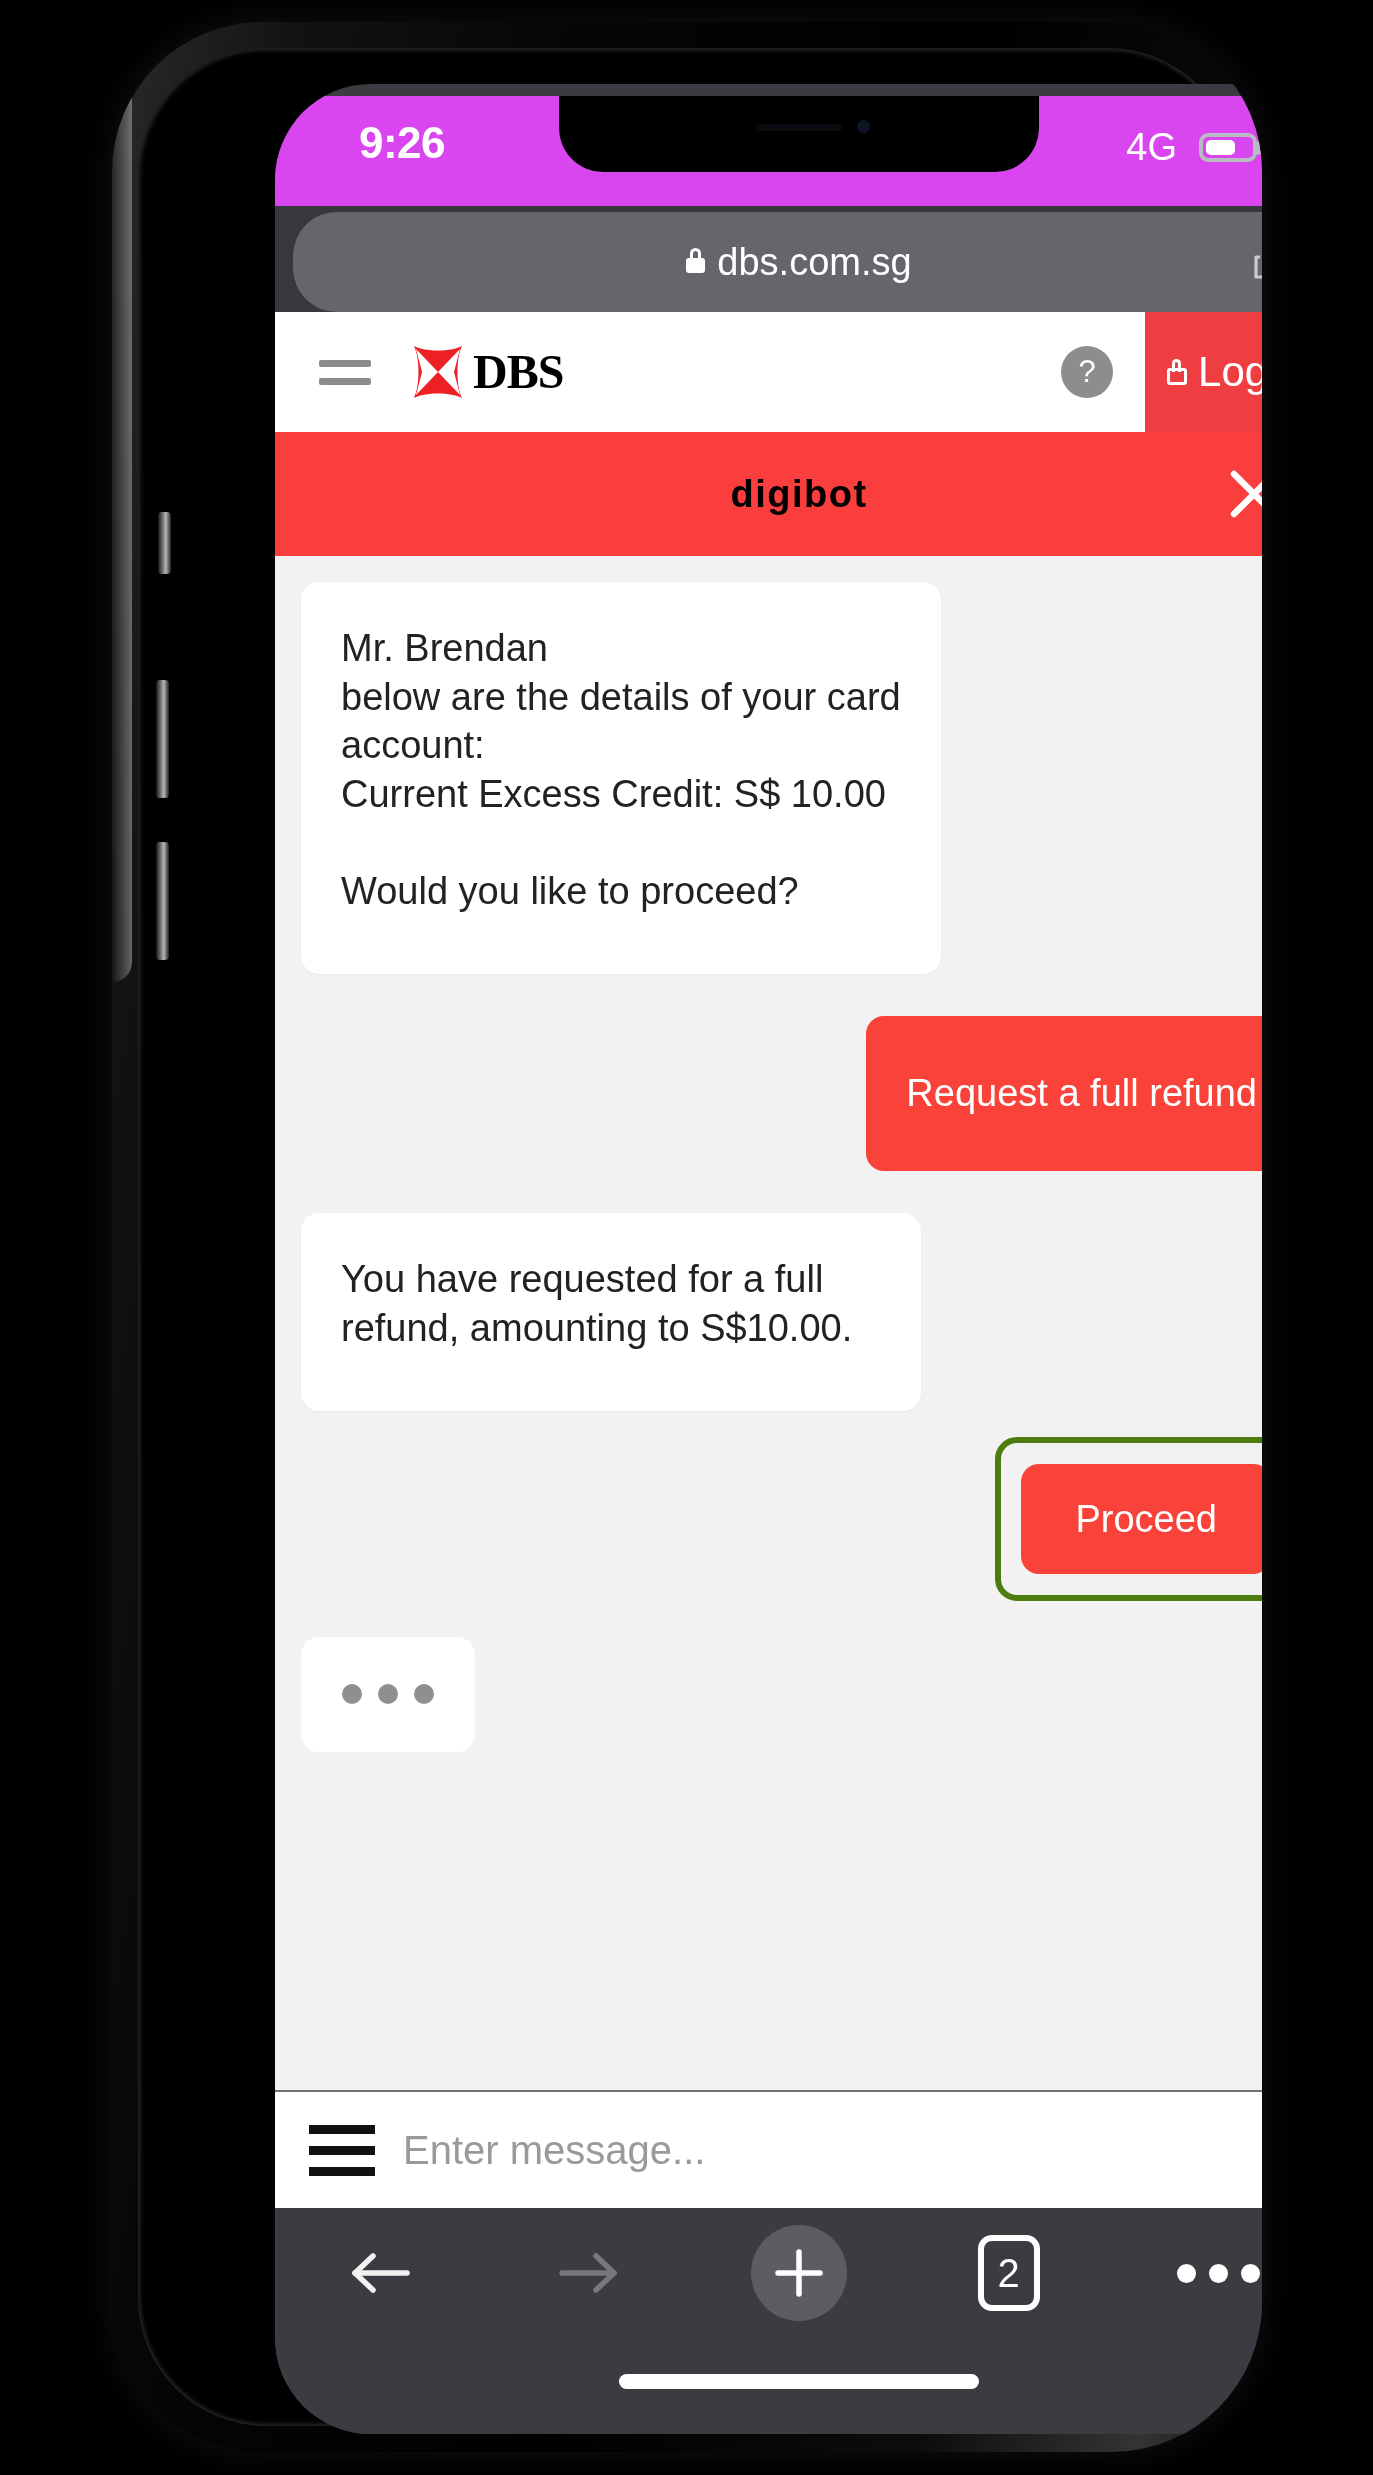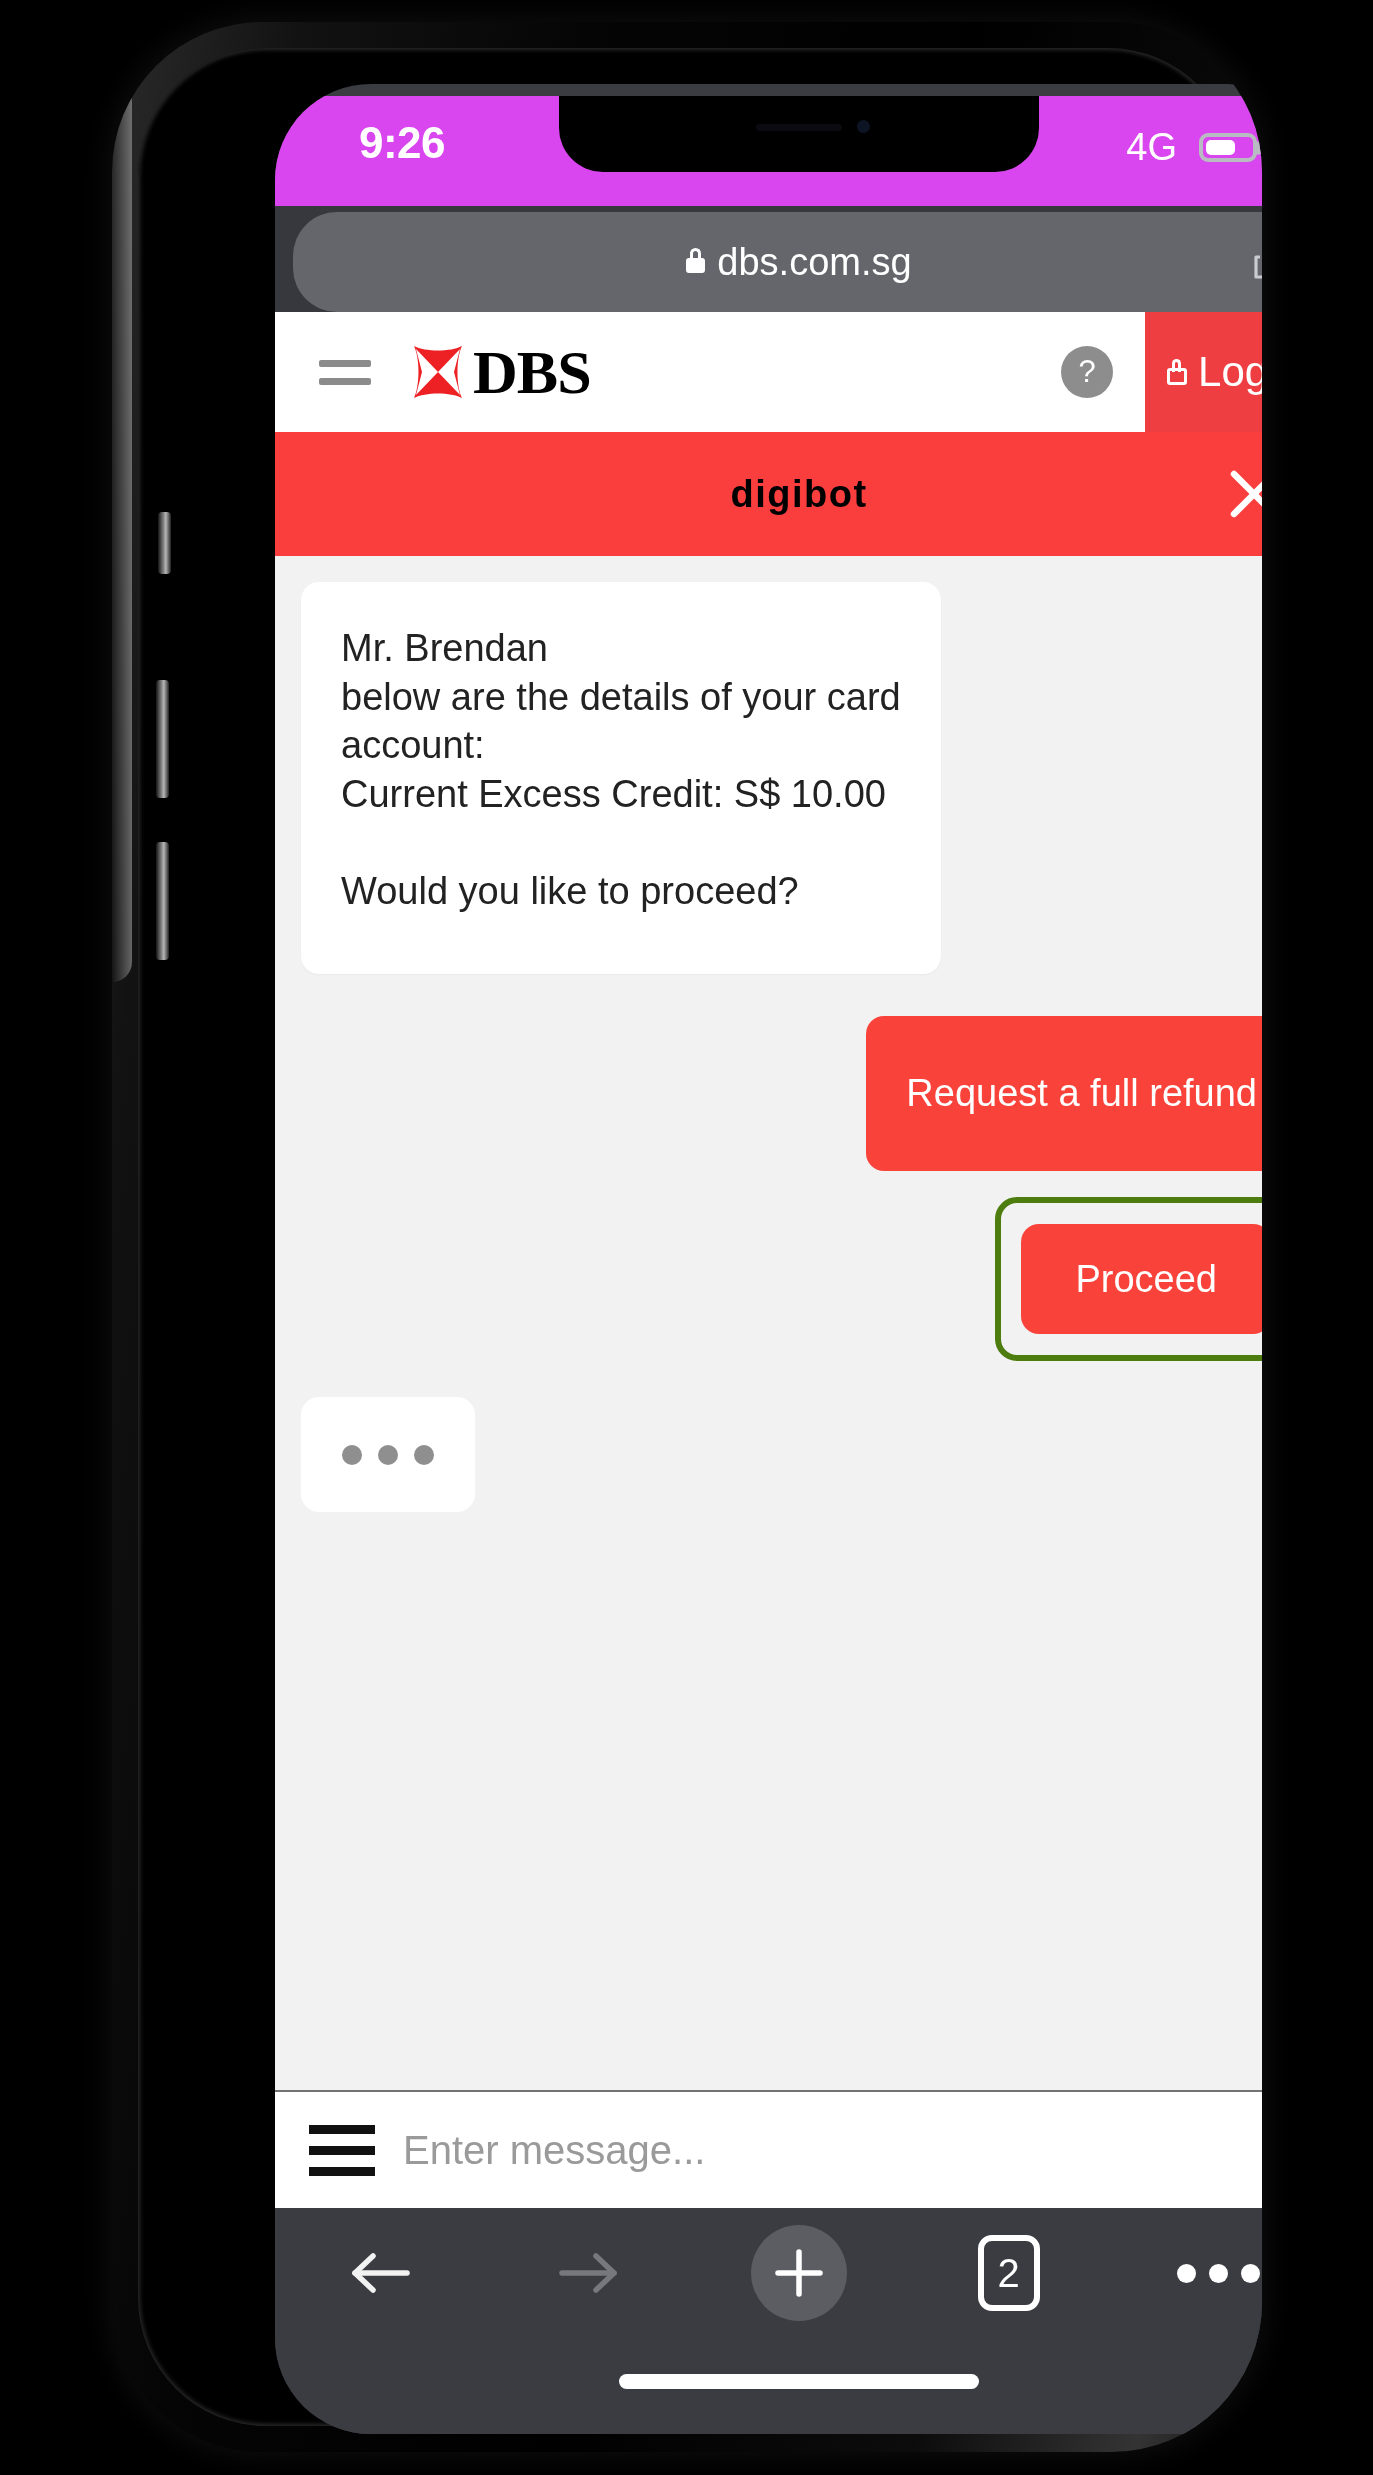--- a/index.html
+++ b/index.html
@@ -238,21 +238,21 @@
     margin-left: 38px;
   }
   #dbs-mark {
     width: 58px; height: 60px;
     position: relative;
     margin-right: 6px;
   }
   #dbs-wordmark {
     font-family: "Liberation Serif", serif;
     font-weight: bold;
-    font-size: 62px;
+    font-size: 48px;
     color: #000000;
     letter-spacing: -1px;
     line-height: 1;
   }
   #help-badge {
     position: absolute;
     right: 210px; top: 50%;
     transform: translateY(-50%);
     width: 52px; height: 52px;
     border-radius: 50%;
@@ -552,20 +552,23 @@
 below are the details of your card account:
 Current Excess Credit: S$ 10.00
 
 Would you like to proceed?</div>
         </div>
 
         <div class="bubble-row right" style="margin-top:42px">
           <div class="user-bubble">Request a full refund</div>
         </div>
 
+        <div class="bubble-row left" style="margin-top:42px">
+          <div class="bot-bubble" style="max-width:540px">You have requested for a full refund, amounting to S$10.00.</div>
+        </div>
 
         <div class="bubble-row right" style="margin-top:26px">
           <div id="proceed-highlight">
             <div class="action-btn">Proceed</div>
           </div>
         </div>
 
         <div class="bubble-row left" style="margin-top:36px">
           <div id="typing-bubble">
             <span class="typing-dot"></span>

